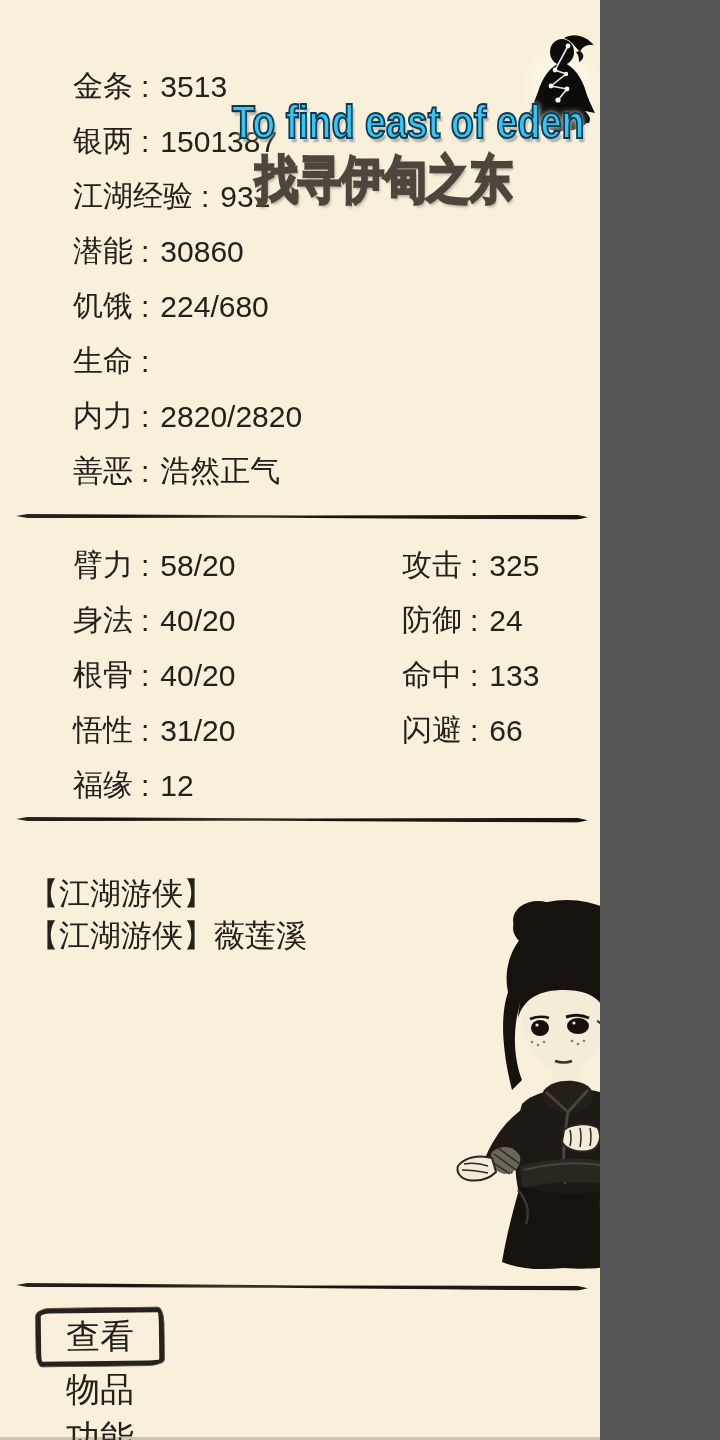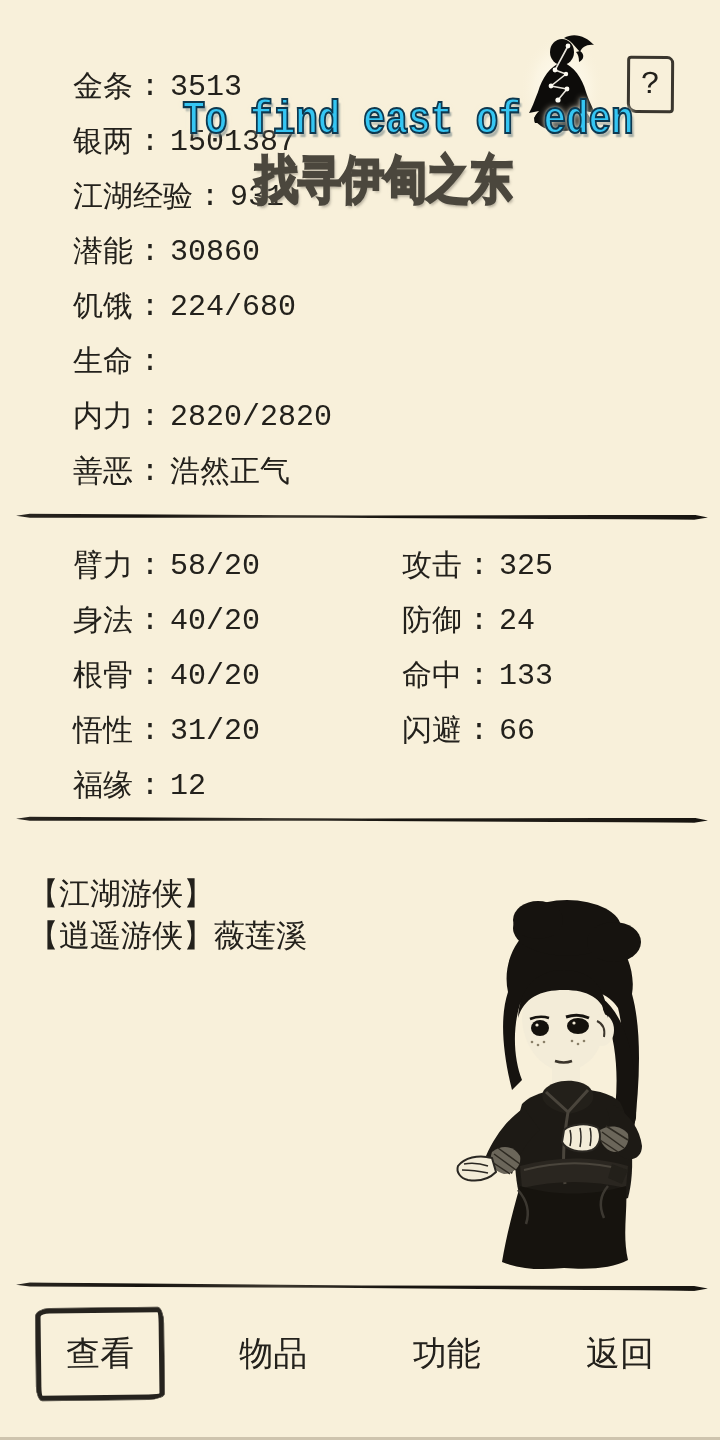--- a/index.html
+++ b/index.html
@@ -1,20 +1,20 @@
 <!DOCTYPE html>
 <html style="--background: #f8f0da; --ink: #23211c; --subtitle-en-color: #35c6f3; --subtitle-en-outline: #0e384f; --subtitle-zh-fill: #f8f1dc; --subtitle-zh-outline: #4b473d;"><head>
 <meta charset="utf-8">
 <style>
   html,body{margin:0;padding:0;background:#555;}
   .screen{
-    position:relative; width:720px; height:1440px; overflow:hidden;
+    position:relative; width:600px; height:1440px; overflow:hidden;
     background:var(--background,#f8f0da);
     color:var(--ink,#23211c);
-    font-family:Liberation Mono, monospace;
+    font-family:Liberation Sans, sans-serif;
   }
   
   .s1{position:absolute;left:73px;top:59px;}
   .s1 .row{height:55px;display:flex;align-items:center;font-size:30px;}
   .s2{position:absolute;left:73px;top:538px;}
   .s2 .row{height:55px;display:flex;align-items:center;font-size:30px;}
   .s2 .cell-l{width:329px;display:flex;align-items:center;}
   .s2 .cell-r{display:flex;align-items:center;}
   .colon{margin:0 11px 0 8px;}
   
@@ -25,21 +25,21 @@
     clip-path:polygon(0 55%,2% 12%,50% 30%,98% 0,100% 50%,98% 100%,45% 78%,2% 92%);
   }
   .d1{top:514px;} .d2{top:817px;} .d3{top:1284px;transform:rotate(0.35deg);}
   .bottom-edge{position:absolute;left:0;right:0;bottom:0;height:3px;background:rgba(96,84,60,.28);}
   
   .p-title{position:absolute;left:28px;top:873px;font-size:31px;}
   .p-sub{position:absolute;left:28px;top:915px;font-size:31px;}
   .p-body{position:absolute;left:32px;top:938px;width:440px;font-size:28px;line-height:33px;letter-spacing:-0.5px;}
   
   .nav{position:absolute;left:0;top:1308px;width:720px;height:92px;box-sizing:border-box;
-       padding:0 36px;display:flex;justify-content:space-between;}
+       padding:0 36px;display:flex;justify-content:space-between;flex-direction:column;}
   .nav-btn{width:128px;display:flex;align-items:center;justify-content:center;
            font-size:34px;background:transparent;border:none;color:var(--ink,#23211c);
            font-family:inherit;}
   .nav-btn.active{
     border:5px solid #26231e;
     border-radius:14px 6px 16px 6px / 8px 16px 6px 14px;
     transform:rotate(-0.7deg);
     box-shadow:0 0 0 0.5px #26231e;
   }
   
@@ -172,21 +172,21 @@
           <span>福缘</span>
           <span class="colon">:</span>
           <span>12</span>
         </span>
     </div>
   </div>
 
   <div class="divider d2"></div>
 
   <div class="p-title">【江湖游侠】</div>
-  <div class="p-sub">【逍遥游侠】薇莲溪</div>
+  <div class="p-sub">【江湖游侠】薇莲溪</div>
 
   <svg class="girl" viewBox="0 0 265 392" width="265" height="392" xmlns="http://www.w3.org/2000/svg">
 
     <path fill="#16130f" d="M60,212 C50,172 48,138 56,114 C48,78 74,38 115,38 C158,38 186,80 180,116 C190,152 188,205 182,252 C180,266 172,272 165,264 C172,218 174,160 166,130 C150,102 82,102 68,126 C60,152 62,182 70,202 Z"></path>
     <ellipse cx="115" cy="50" rx="54" ry="28" fill="#16130f"></ellipse>
     <ellipse cx="86" cy="42" rx="25" ry="19" fill="#16130f"></ellipse>
     <ellipse cx="162" cy="64" rx="27" ry="20" fill="#16130f"></ellipse>
 
     <path fill="#16130f" d="M150,120 C176,140 186,190 184,240 C182,252 170,256 160,250 C168,210 166,160 150,130 Z"></path>
 

